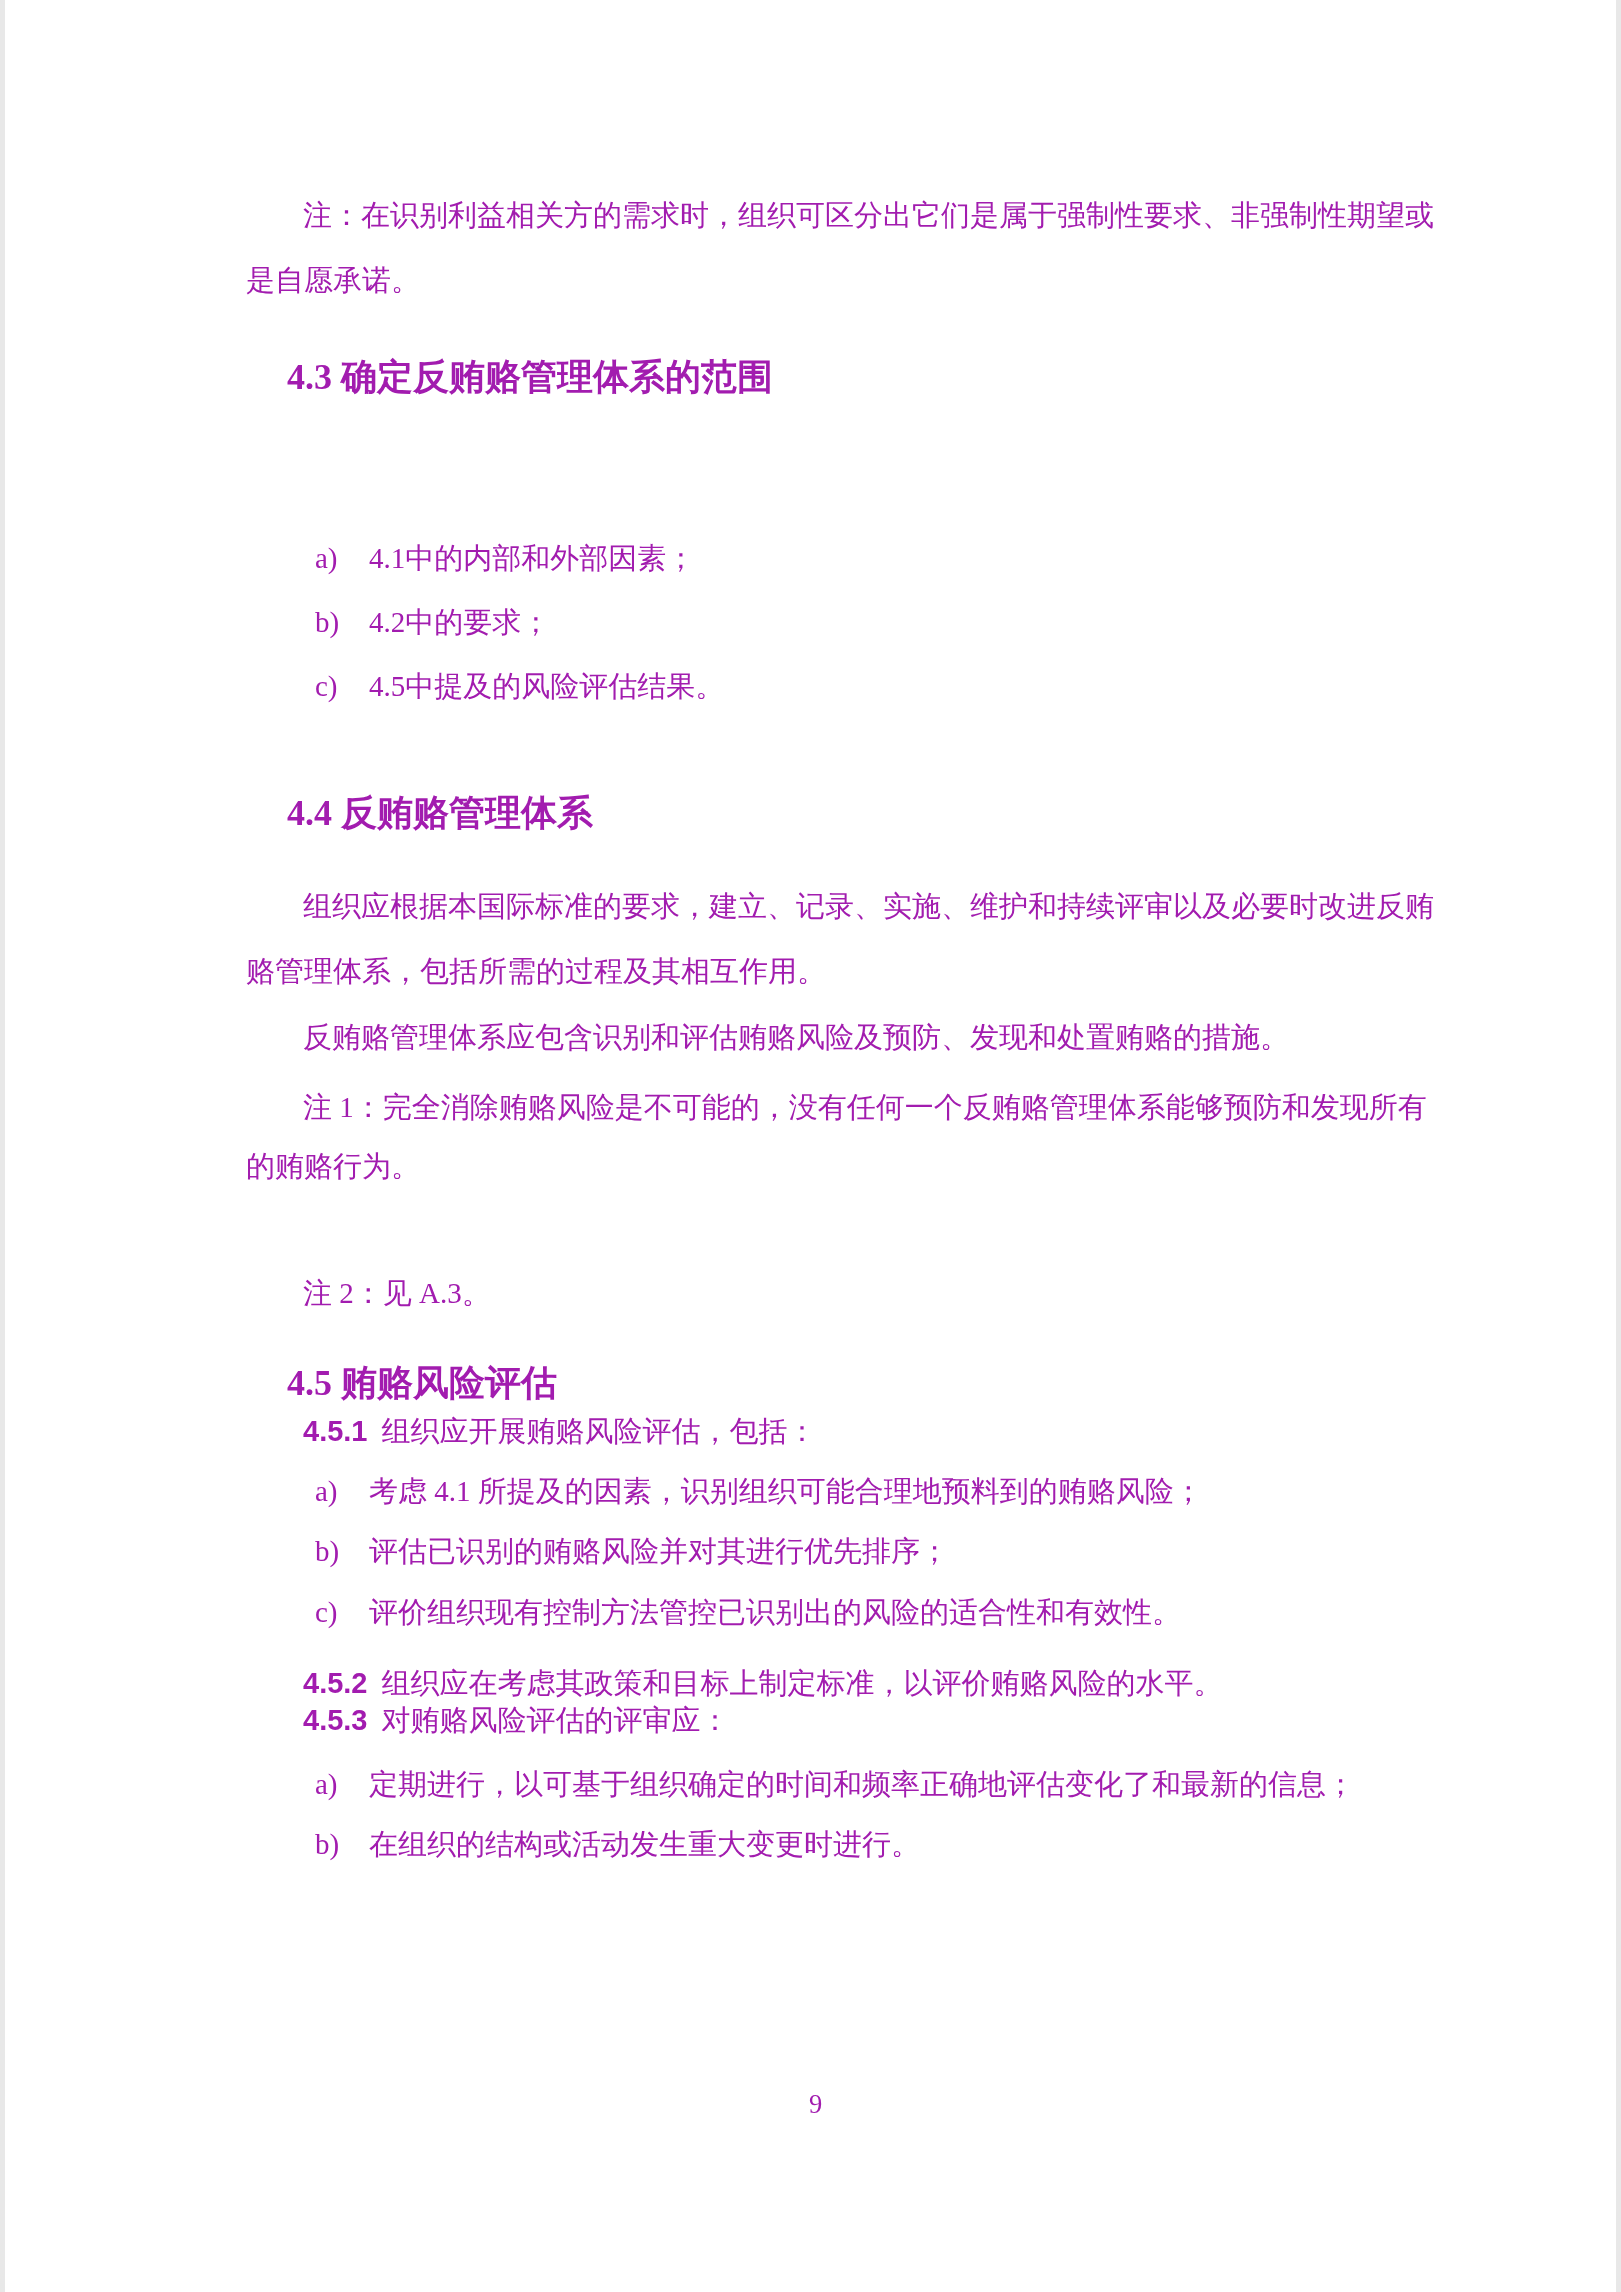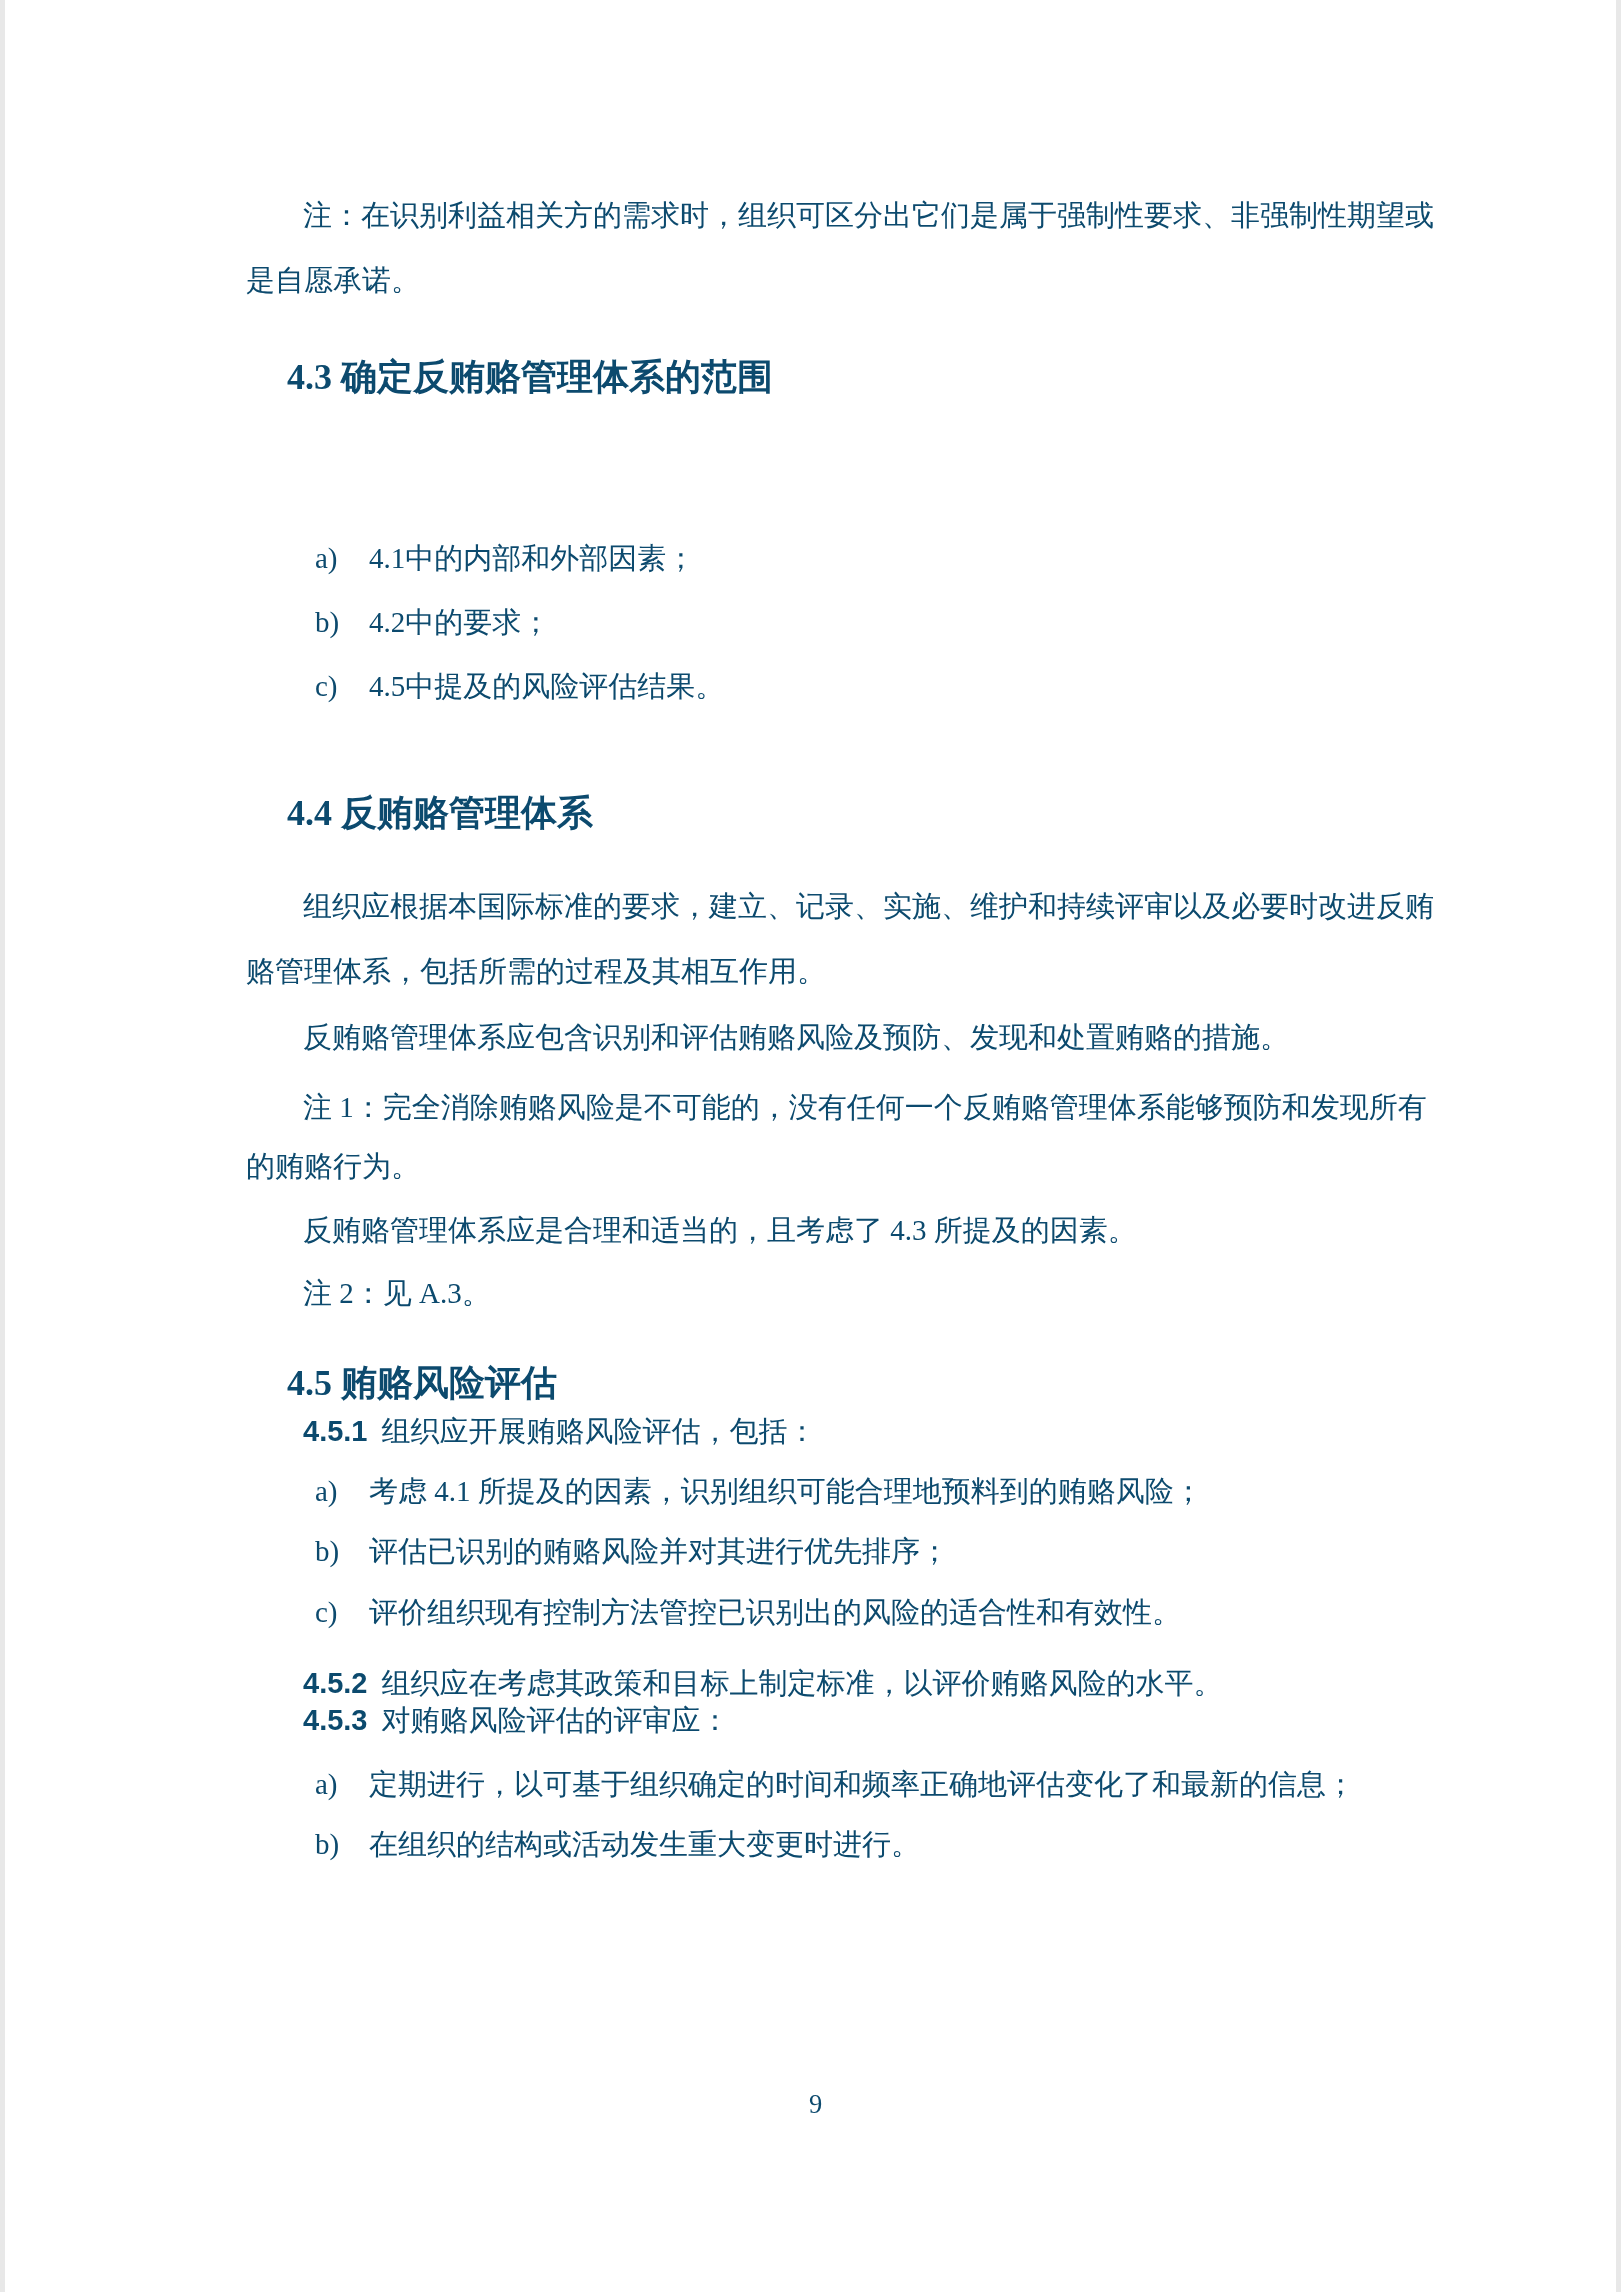--- a/index.html
+++ b/index.html
@@ -1,21 +1,21 @@
 <!DOCTYPE html>
 <html><head>
 <meta charset="utf-8">
 <style>
   html,body{margin:0;padding:0;background:#e8e8e8;}
   .page{
     position:relative;
     width:1611px;height:2293px;
     margin:0 auto;
     background:#ffffff;
-    color:#0c4a6e;
+    color:#a21caf;
     font-family:"Liberation Serif","DejaVu Serif",serif;
     overflow:hidden;
   }
   .block{
     position:absolute;
     left:241px;
     width:1191px;
     font-size:29px;
     line-height:65px;
     margin:0;
@@ -71,21 +71,20 @@
 
 
   <h2 class="block heading" style="top:792px">4.4 反贿赂管理体系</h2>
 
   <p class="block wrap indent" style="top:874px">组织应根据本国际标准的要求，建立、记录、实施、维护和持续评审以及必要时改进反贿赂管理体系，包括所需的过程及其相互作用。</p>
 
   <p class="block indent" style="top:1005px">反贿赂管理体系应包含识别和评估贿赂风险及预防、发现和处置贿赂的措施。</p>
 
   <p class="block wrap indent tight" style="top:1078px">注 1：完全消除贿赂风险是不可能的，没有任何一个反贿赂管理体系能够预防和发现所有的贿赂行为。</p>
 
-  <p class="block indent" style="top:1198px">反贿赂管理体系应是合理和适当的，且考虑了 4.3 所提及的因素。</p>
 
   <p class="block indent" style="top:1261px">注 2：见 A.3。</p>
 
   <h2 class="block heading" style="top:1362px">4.5 贿赂风险评估</h2>
 
   <p class="block clause indent" style="top:1399px">
     <span class="num">4.5.1</span><span>组织应开展贿赂风险评估，包括：</span>
   </p>
 
   <p class="block list" style="top:1459px">

